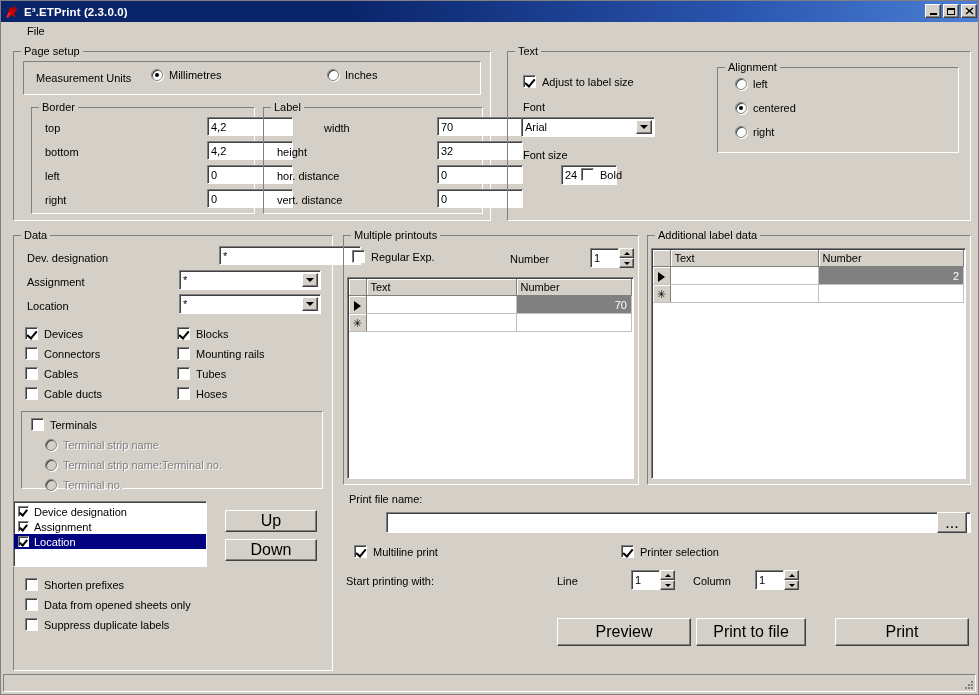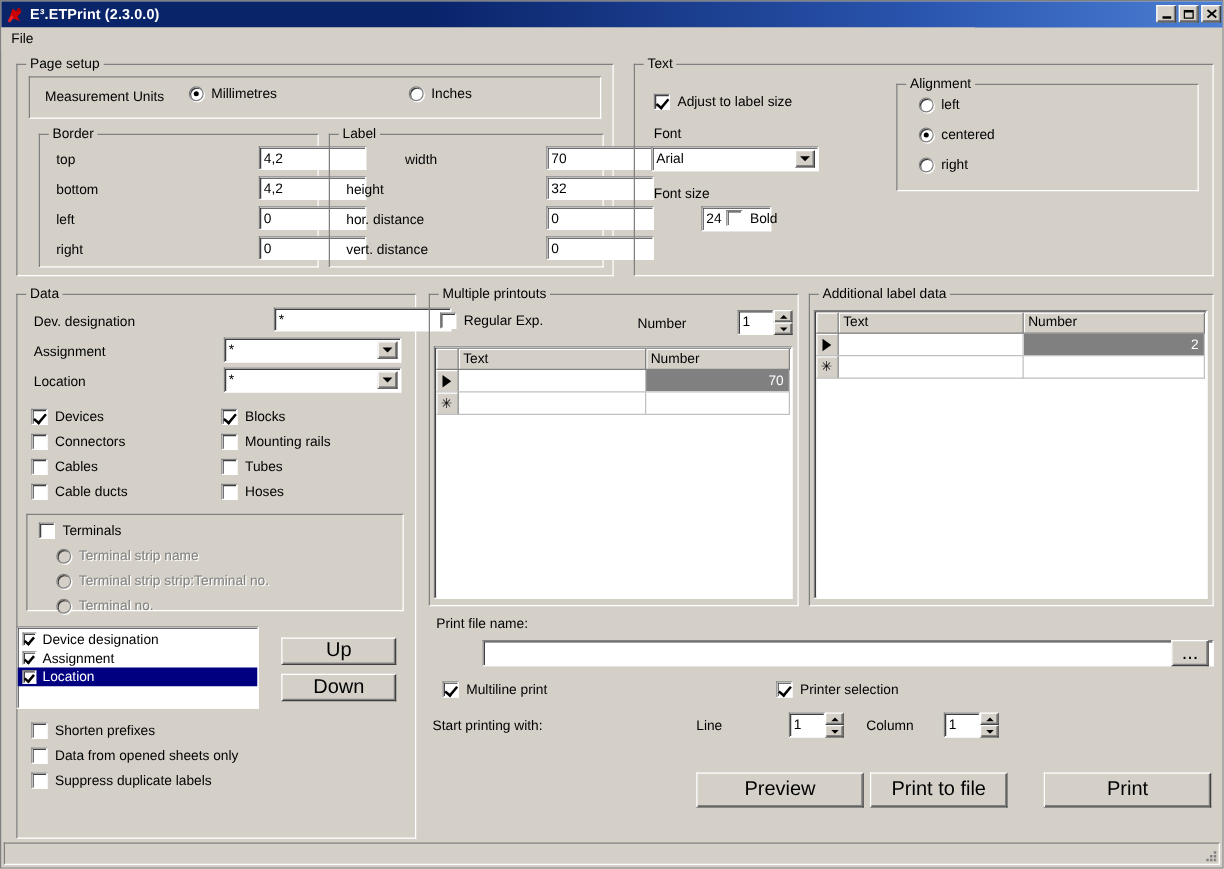--- a/index.html
+++ b/index.html
@@ -50,21 +50,21 @@
     display:flex; align-items:center; justify-content:center;
     font-size: 9px; line-height: 1; color:#000;
   }
   .tbtn span { display:block; font-family:"Liberation Sans", sans-serif; }
   .tbtn-min span { width:7px; height:2px; background:#000; margin-top:5px; }
   .tbtn-max span { width:8px; height:7px; border:1px solid #000; border-top-width:2px; box-sizing:border-box; }
 
   
   .menubar {
     position: absolute; left: 0; top: 21px; width: 779px; height: 20px;
-    background: #d4d0c8; box-sizing: border-box;
+    background: #d4d0c8; box-sizing: border-box; padding-left: 18px;
   }
   .menu-item {
     display: inline-block; padding: 3px 7px 3px 8px; font-size: 11px; color:#000;
   }
   .gb {
     position: absolute;
     box-sizing: border-box;
   }
   .gb > .gb-frame {
     position:absolute; left:0; top:6px; right:0; bottom:0;
@@ -419,21 +419,21 @@
       <div class="chk" style="left:10px; top:7px;">
         <span class="box"></span>
         <span class="ctext">Terminals</span>
       </div>
       <div class="rad disabled" style="left:24px; top:28px;">
         <span class="circ"></span>
         <span class="rtext">Terminal strip name</span>
       </div>
       <div class="rad disabled" style="left:24px; top:48px;">
         <span class="circ"></span>
-        <span class="rtext">Terminal strip strip:Terminal no.</span>
+        <span class="rtext">Terminal strip name:Terminal no.</span>
       </div>
       <div class="rad disabled" style="left:24px; top:68px;">
         <span class="circ"></span>
         <span class="rtext">Terminal no.</span>
       </div>
     </div>
 
     <div class="listbox" style="left:0; top:272px; width:194px; height:66px;">
       <div class="lb-item">
         <span class="lbox checked"></span>

